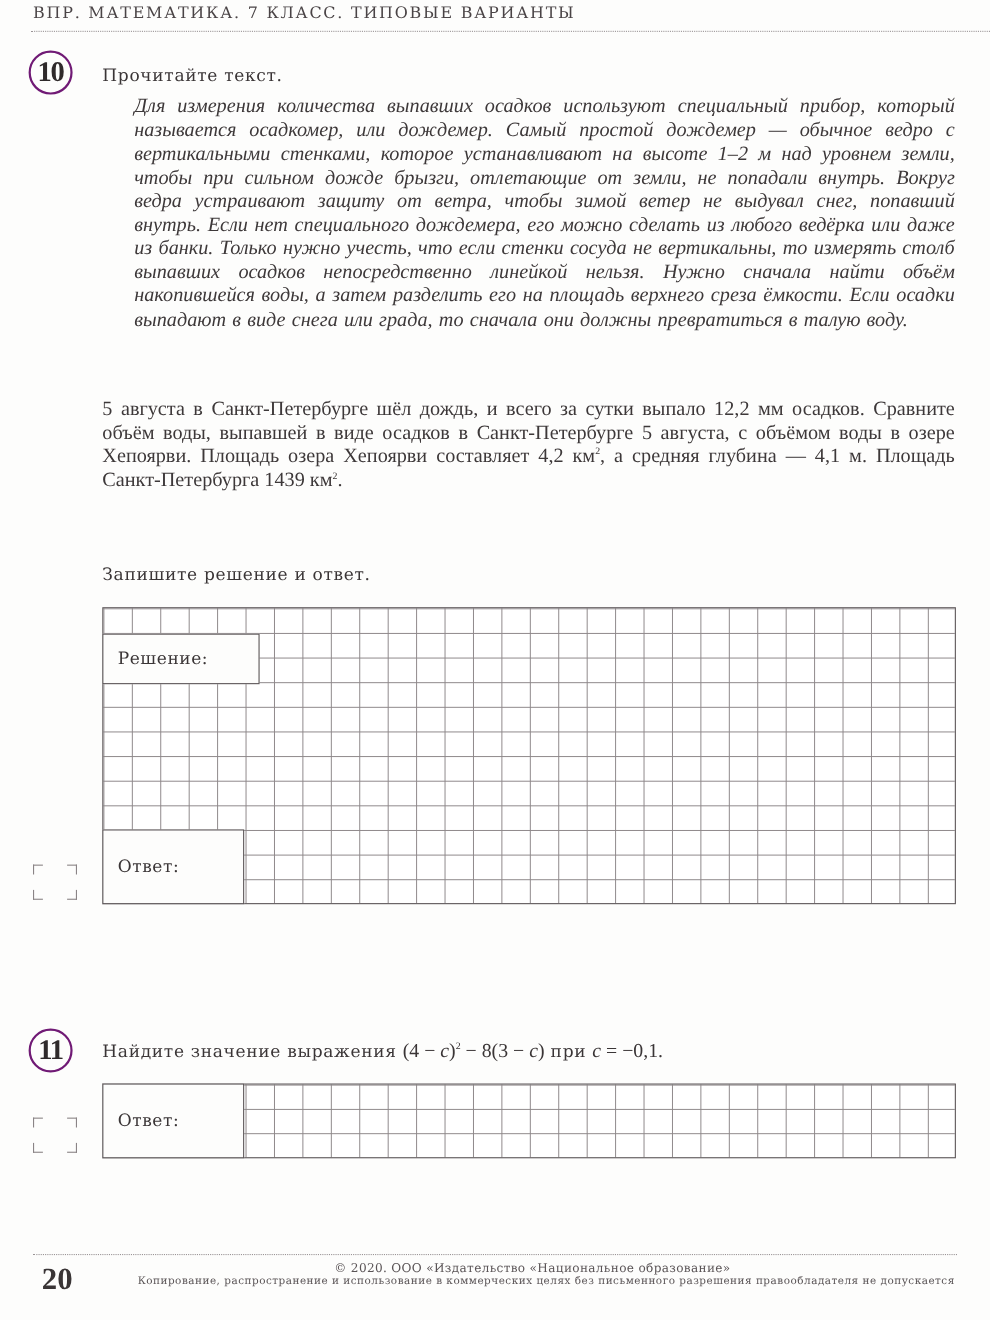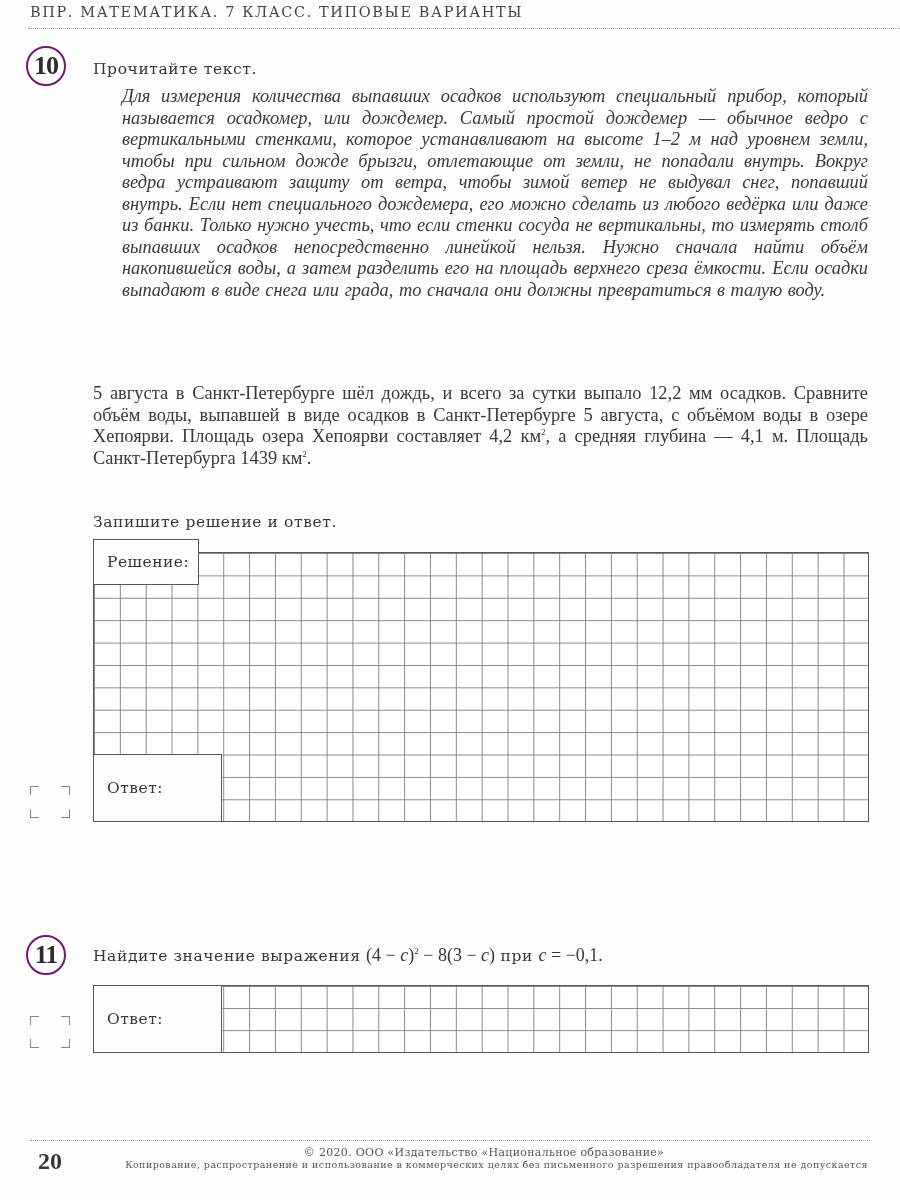--- a/index.html
+++ b/index.html
@@ -28,21 +28,21 @@
     font-size: 15.5px; letter-spacing: 0.6px; color: #3a3536;
   }
   .italic-text {
     left: 122px; top: 86px; width: 746px;
     font-family: "Liberation Serif", serif; font-style: italic;
     font-size: 18.4px; line-height: 21.5px; text-align: justify;
     text-align-last: left; color: #3d3839; word-spacing: 1px;
   }
   .italic-text p { margin: 0; }
   .problem-text {
-    left: 93px; top: 383px; width: 775px;
+    left: 93px; top: 361px; width: 775px;
     font-family: "Liberation Serif", serif;
     font-size: 18.4px; line-height: 21.5px; text-align: justify;
     text-align-last: left; color: #3d3839;
   }
   sup { font-size: 9px; vertical-align: 7px; line-height: 0; }
   .instr { left: 93px; top: 513px; }
   .grid {
     border: 1.5px solid #5b5557; box-sizing: border-box;
     background-color: #fff;
     background-image:
@@ -71,21 +71,21 @@
   .task11-text {
     left: 93px; top: 945px; font-size: 15.5px; letter-spacing: 0.6px;
   }
   .task11-text .math { font-family: "Liberation Serif", serif; font-size: 18px; letter-spacing: 0; }
   .task11-text .math i { font-style: italic; }
   .footer-rule {
     left: 30px; top: 1140px; width: 840px; height: 0; border-top: 1px dotted #9a9496;
   }
   .page-num {
     left: 38px; top: 1148px; font-family: "Liberation Serif", serif;
-    font-weight: bold; font-size: 24px; color: #3a3536;
+    font-weight: bold; font-size: 28px; color: #3a3536;
   }
   .copy1 {
     left: 100px; top: 1146px; width: 768px; text-align: center;
     font-size: 11px; color: #5a5456; letter-spacing: 0.3px;
   }
   .copy2 {
     left: 100px; top: 1159px; width: 768px; text-align: right;
     font-size: 9.5px; color: #5a5456; letter-spacing: 0.45px;
   }
 </style>
@@ -104,21 +104,21 @@
   <p>Для измерения количества выпавших осадков используют специальный прибор, который называется осадкомер, или дождемер. Самый простой дождемер — обычное ведро с вертикальными стенками, которое устанавливают на высоте 1–2 м над уровнем земли, чтобы при сильном дожде брызги, отлетающие от земли, не попадали внутрь. Вокруг ведра устраивают защиту от ветра, чтобы зимой ветер не выдувал снег, попавший внутрь. Если нет специального дождемера, его можно сделать из любого ведёрка или даже из банки. Только нужно учесть, что если стенки сосуда не вертикальны, то измерять столб выпавших осадков непосредственно линейкой нельзя. Нужно сначала найти объём накопившейся воды, а затем разделить его на площадь верхнего среза ёмкости. Если осадки выпадают в виде снега или града, то сначала они должны превратиться в талую воду.</p>
 </div>
 
 <div class="abs problem-text">
   <span>5 августа в Санкт-Петербурге шёл дождь, и всего за сутки выпало 12,2 мм осадков. Сравните объём воды, выпавшей в виде осадков в Санкт-Петербурге 5 августа, с объёмом воды в озере Хепоярви. Площадь озера Хепоярви составляет 4,2 км</span><sup>2</sup><span>, а средняя глубина — 4,1 м. Площадь Санкт-Петербурга 1439 км</span><sup>2</sup><span>.</span>
 </div>
 
 <div class="abs lead instr">Запишите решение и ответ.</div>
 
 <div class="abs grid grid10"></div>
-<div class="abs label-box" style="left:93px; top:539px; width:106px; height:46px;">
+<div class="abs label-box" style="left:93px; top:576px; width:143px; height:46px;">
   <span>Решение:</span>
 </div>
 <div class="abs label-box" style="left:93px; top:754px; width:129px; height:68px;">
   <span>Ответ:</span>
 </div>
 <div class="abs corners" style="left:30px; top:786px;">
   <div class="corner c-tl"></div>
     <div class="corner c-tr"></div>
   <div class="corner c-bl"></div>
     <div class="corner c-br"></div>

